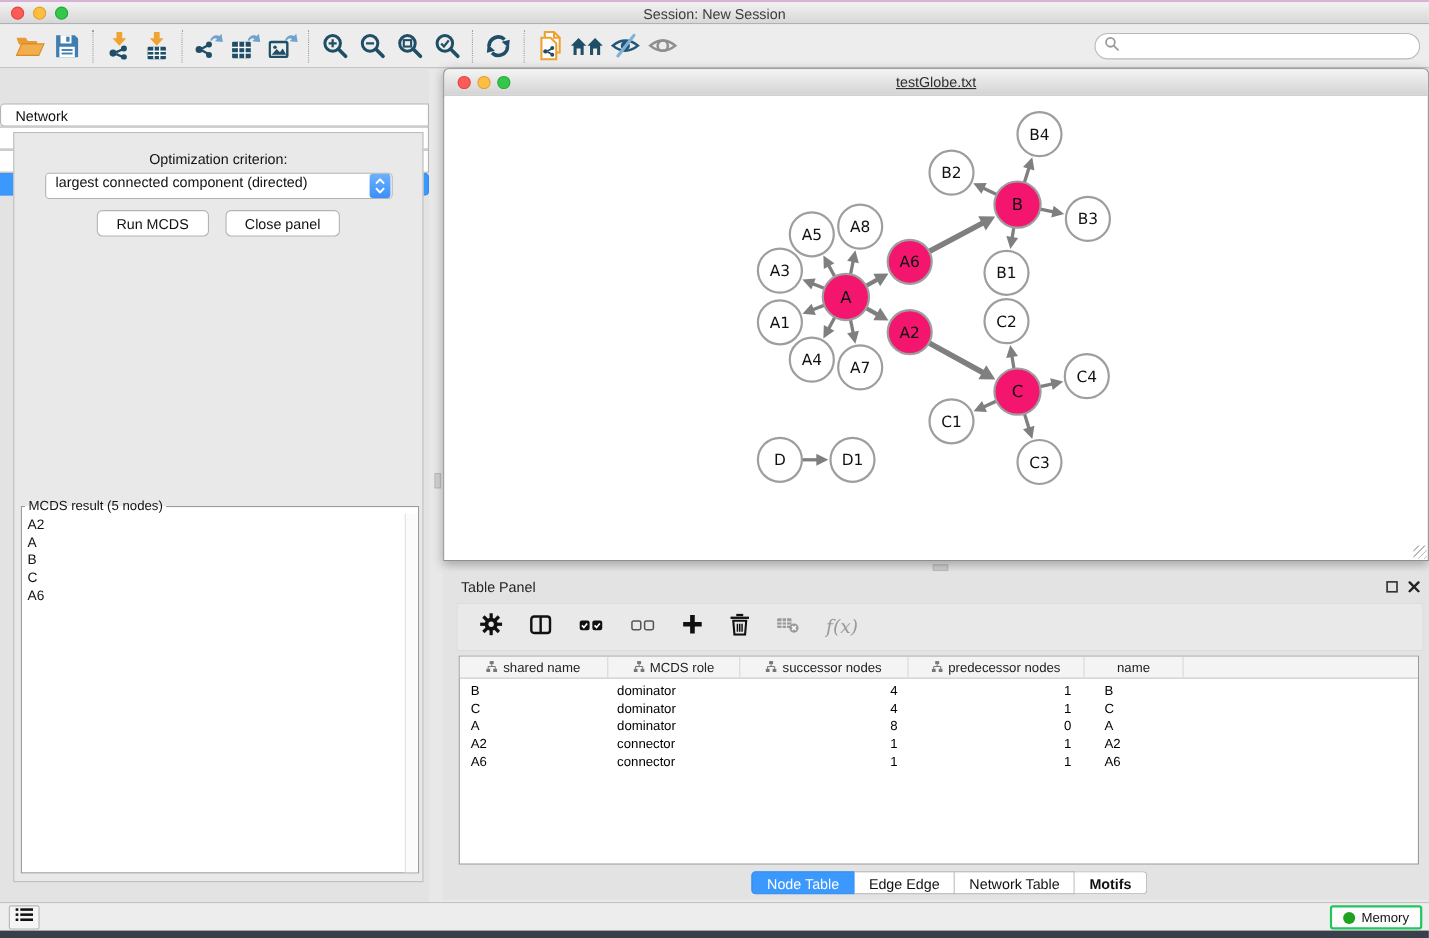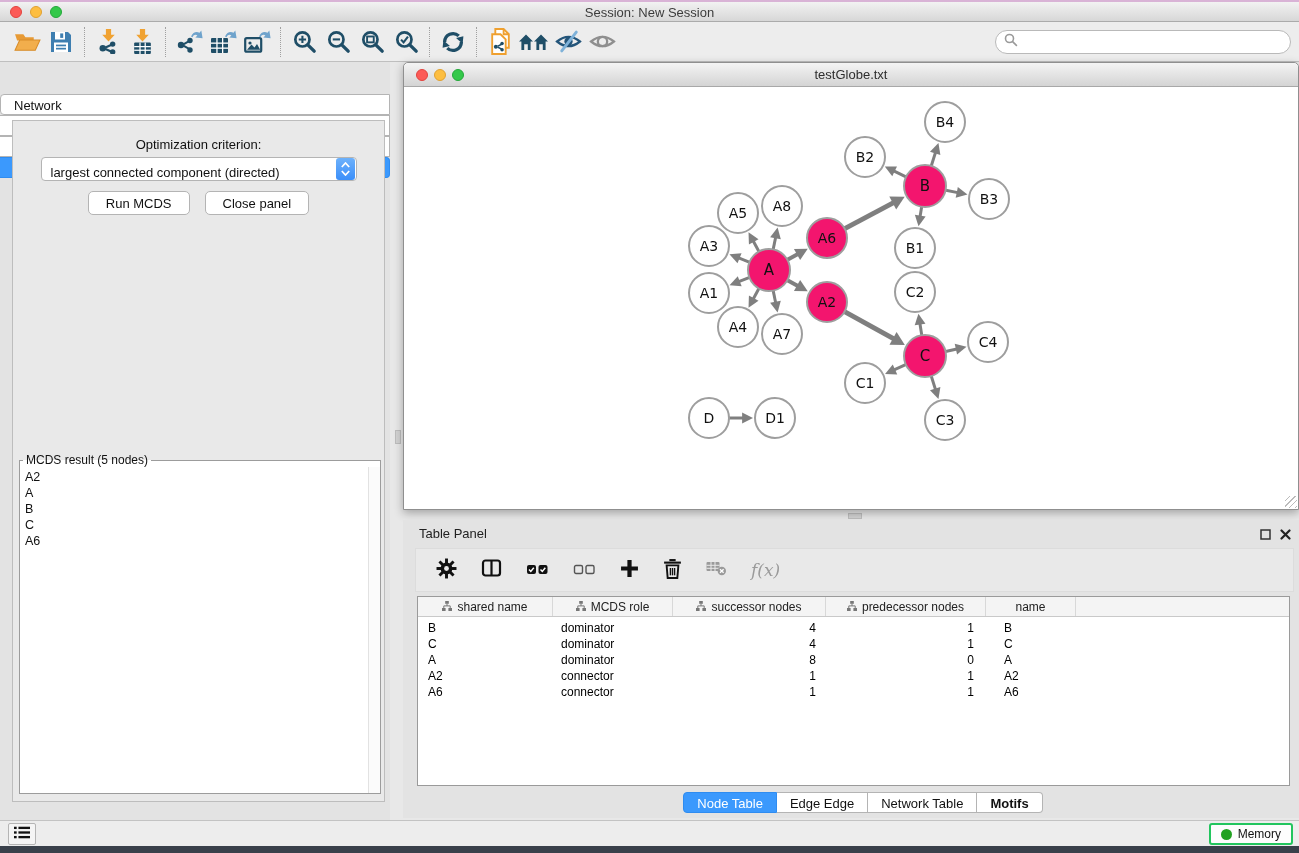--- a/index.html
+++ b/index.html
@@ -36,21 +36,21 @@
   .seg-item { height:21px; line-height:21px; padding:0 13px; background:#fff; border:1px solid #b4b4b4;
     border-left:none; font-size:13px; color:#111; }
   .seg-item:first-child { border-left:1px solid #b4b4b4; border-radius:4px 0 0 4px; }
   .seg-item:last-child { border-radius:0 4px 4px 0;font-weight:bold; }
   .seg-item.active { background:#3b99fd; border-color:#2f8cf0; color:#fff; }
   #cp-tabs { position:absolute; top:32px; left:0; width:100%; justify-content:center;flex-direction:column; }
   .cp-inner { position:absolute; left:12px; top:58px; width:373px; height:682px;
     background:#e9e9e9; border:1px solid #bdbdbd; }
   .opt-label { position:absolute; top:16px; width:100%; text-align:center; font-size:13px; color:#111; }
   .select-box { position:absolute; top:36px; left:50%; transform:translateX(-50%); width:316px; height:24px;
-    background:#fff; border:1px solid #b4b4b4; border-radius:4px; display:flex; align-items:flex-end; }
+    background:#fff; border:1px solid #b4b4b4; border-radius:4px; display:flex; align-items:flex-start; }
   .select-box .sel-text { flex:1; font-size:13px; color:#111; padding-left:9px; white-space:nowrap; overflow:hidden; }
   .sel-stepper { width:19px; height:22px; margin-right:1px; background:linear-gradient(#6db1fb,#3b8ffa);
     border-radius:3px; display:flex; flex-direction:column; align-items:center; justify-content:center; gap:2px; }
   .btn-row { position:absolute; top:70px; width:100%; display:flex; justify-content:center; gap:15px; }
   .mac-btn { height:24px; padding:0 17px; background:#fff; border:1px solid #b4b4b4; border-radius:5px;
     font-size:13px; color:#111; display:flex; align-items:center; }
   fieldset.result-box { position:absolute; left:6px; top:332px; width:362px; height:341px;
     background:#fff; border:1px solid #9c9c9c; }
   fieldset.result-box legend { font-size:12px; color:#111; margin-left:3px; padding:0 3px; }
   .result-list { position:absolute; left:1px; top:2px; right:13px; bottom:1px; overflow:hidden; }
@@ -60,21 +60,21 @@
   
   .v-grip { position:absolute; left:395px; top:430px; width:6px; height:14px; background:#d2d2d2; border:1px solid #bdbdbd; }
   .h-grip { position:absolute; left:848px; top:513px; width:14px; height:6px; background:#d2d2d2; border:1px solid #bdbdbd; }
 
   
   .net-window { position:absolute; left:403px; top:62px; width:896px; height:448px;
     border:1px solid #8f8f8f; border-radius:5px 5px 0 0; box-shadow:0 3px 10px rgba(0,0,0,0.3); background:#fff; }
   .nw-titlebar { position:absolute; left:0; top:0; width:100%; height:24px;
     background:linear-gradient(#f4f4f4,#d4d4d4); border-bottom:1px solid #a8a8a8; border-radius:5px 5px 0 0; }
   .nw-titlebar .lights { left:12px; top:6px; gap:6px; }
-  .nw-titlebar .title { position:absolute; width:100%; text-align:center; top:4px; font-size:13px; color:#2e2e2e; }
+  .nw-titlebar .title { position:absolute; width:100%; text-align:center; top:4px; font-size:13px; color:#2e2e2e;text-decoration:underline; }
   .nw-canvas { position:absolute; left:0; top:25px; width:810px; height:421px; background:#fff; overflow:hidden; }
   .resize-grip { position:absolute; right:1px; bottom:1px; width:12px; height:12px;
     background:
       linear-gradient(135deg, transparent 50%, transparent 50%); }
   .resize-grip::before { content:""; position:absolute; right:0; bottom:0; width:12px; height:12px;
     background:repeating-linear-gradient(135deg, transparent 0 3px, #bbb 3px 4px); }
 
   
   .table-panel { position:absolute; left:403px; top:520px; width:896px; height:298px; background:#e3e3e3; }
   .tp-header { position:absolute; left:0; top:0; width:100%; height:26px; }

